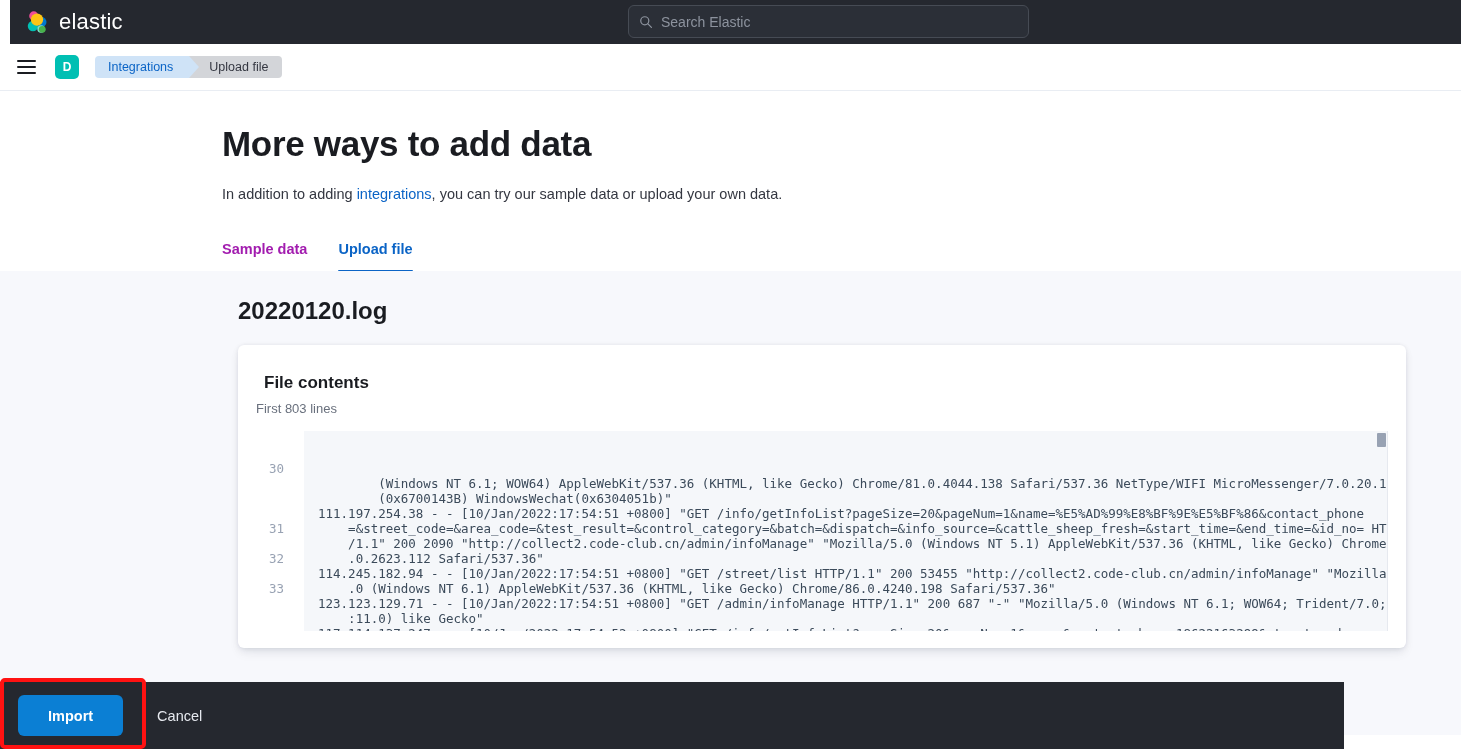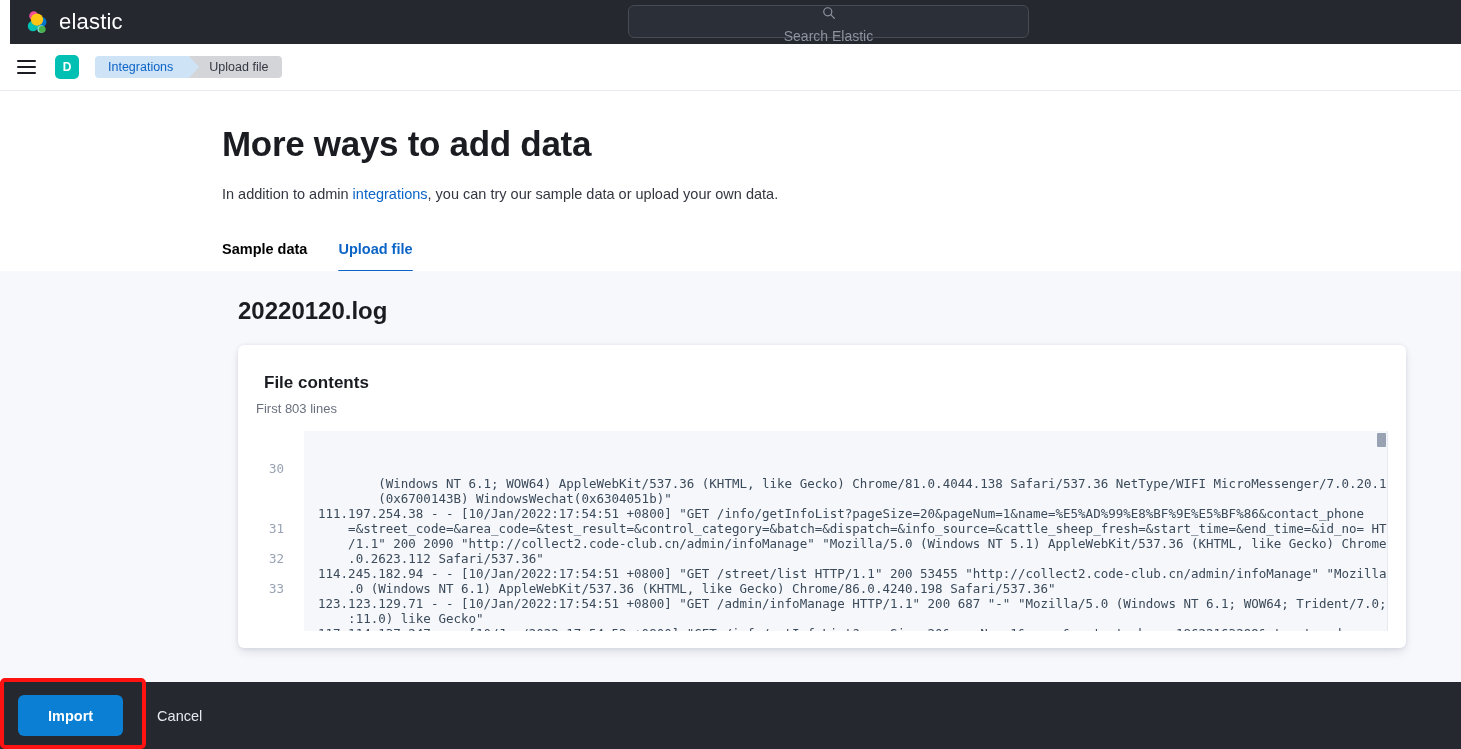--- a/index.html
+++ b/index.html
@@ -28,21 +28,21 @@
     color: #ffffff; font-size: 22px; letter-spacing: .2px;
     font-weight: 400; line-height: 1;
   }
   .global-search {
     position: absolute; left: 618px; top: 5px;
     width: 401px; height: 33px;
     border: 1px solid #464b54;
     border-radius: 6px;
     background: #2b2f37;
     display: flex; align-items: center;
-    padding: 0 10px; gap: 8px; flex-direction: column;
+    padding: 0 10px; gap: 8px;
   }
   .global-search .ph {
     color: #8d939e; font-size: 14px;
   }
   .srch-ico { width: 14px; height: 14px; flex: 0 0 auto; }
 
   
   .crumb-bar {
     position: absolute; top: 44px; left: 0;
     width: 1461px; height: 47px;
@@ -111,21 +111,21 @@
   .hero .sub a { color: #0b64c6; text-decoration: none; cursor: pointer; }
 
   .tabs {
     margin: 31px 222px 0 222px;
     border-bottom: 1px solid #e3e6eb;
     display: flex; gap: 31px;
     height: 39px;
   }
   .tab {
     font-size: 14.5px; font-weight: 700;
-    color: #000000; cursor: pointer;
+    color: #a21caf; cursor: pointer;
     padding-bottom: 11px; position: relative;
     line-height: 1; padding-top: 9px;
   }
   .tab.active { color: #0b64c6; }
   .tab.active::after {
     content: ""; position: absolute; left: 0; right: 0; bottom: -1px;
     height: 2px; background: #0b64c6; border-radius: 2px;
   }
 
   
@@ -194,21 +194,21 @@
     background: #98a2b3; border-radius: 1px;
   }
   .code-vrule {
     position: absolute; right: 0; top: 0; bottom: 0;
     width: 1px; background: #e6e9ef;
   }
 
   
   .bottom-bar {
     position: absolute; left: 0; top: 682px;
-    width: 1461px; height: 67px;
+    width: 1344px; height: 67px;
     background: #25282f;
     display: flex; align-items: center;
   }
   .btn-import {
     margin-left: 18px;
     background: #0b7fd4; color: #ffffff;
     border: none; border-radius: 6px;
     font-size: 14.5px; font-weight: 600;
     font-family: "Liberation Sans", sans-serif;
     padding: 0 30px; height: 41px;
@@ -265,21 +265,21 @@
   <div class="breadcrumbs">
     <div class="crumb first">Integrations</div>
     <div class="crumb last">Upload file</div>
   </div>
 </div>
 
 <div class="page">
 
   <div class="hero">
     <h1>More ways to add data</h1>
-    <p class="sub"><span>In addition to admin </span><a href="#">integrations</a><span>, you can try our sample data or upload your own data.</span></p>
+    <p class="sub"><span>In addition to adding </span><a href="#">integrations</a><span>, you can try our sample data or upload your own data.</span></p>
   </div>
 
   <div class="tabs">
     <div class="tab">Sample data</div>
     <div class="tab active">Upload file</div>
   </div>
 
   <div class="result-canvas">
     <div class="file-title">20220120.log</div>
 

